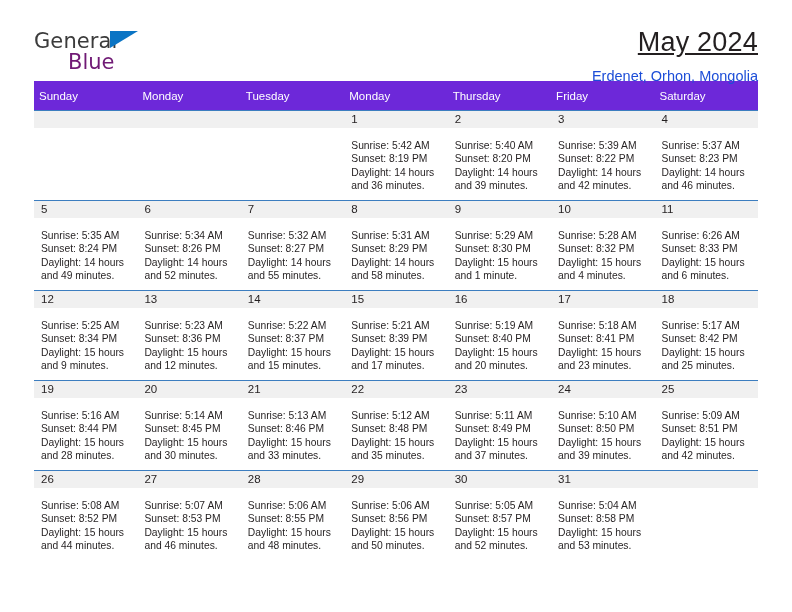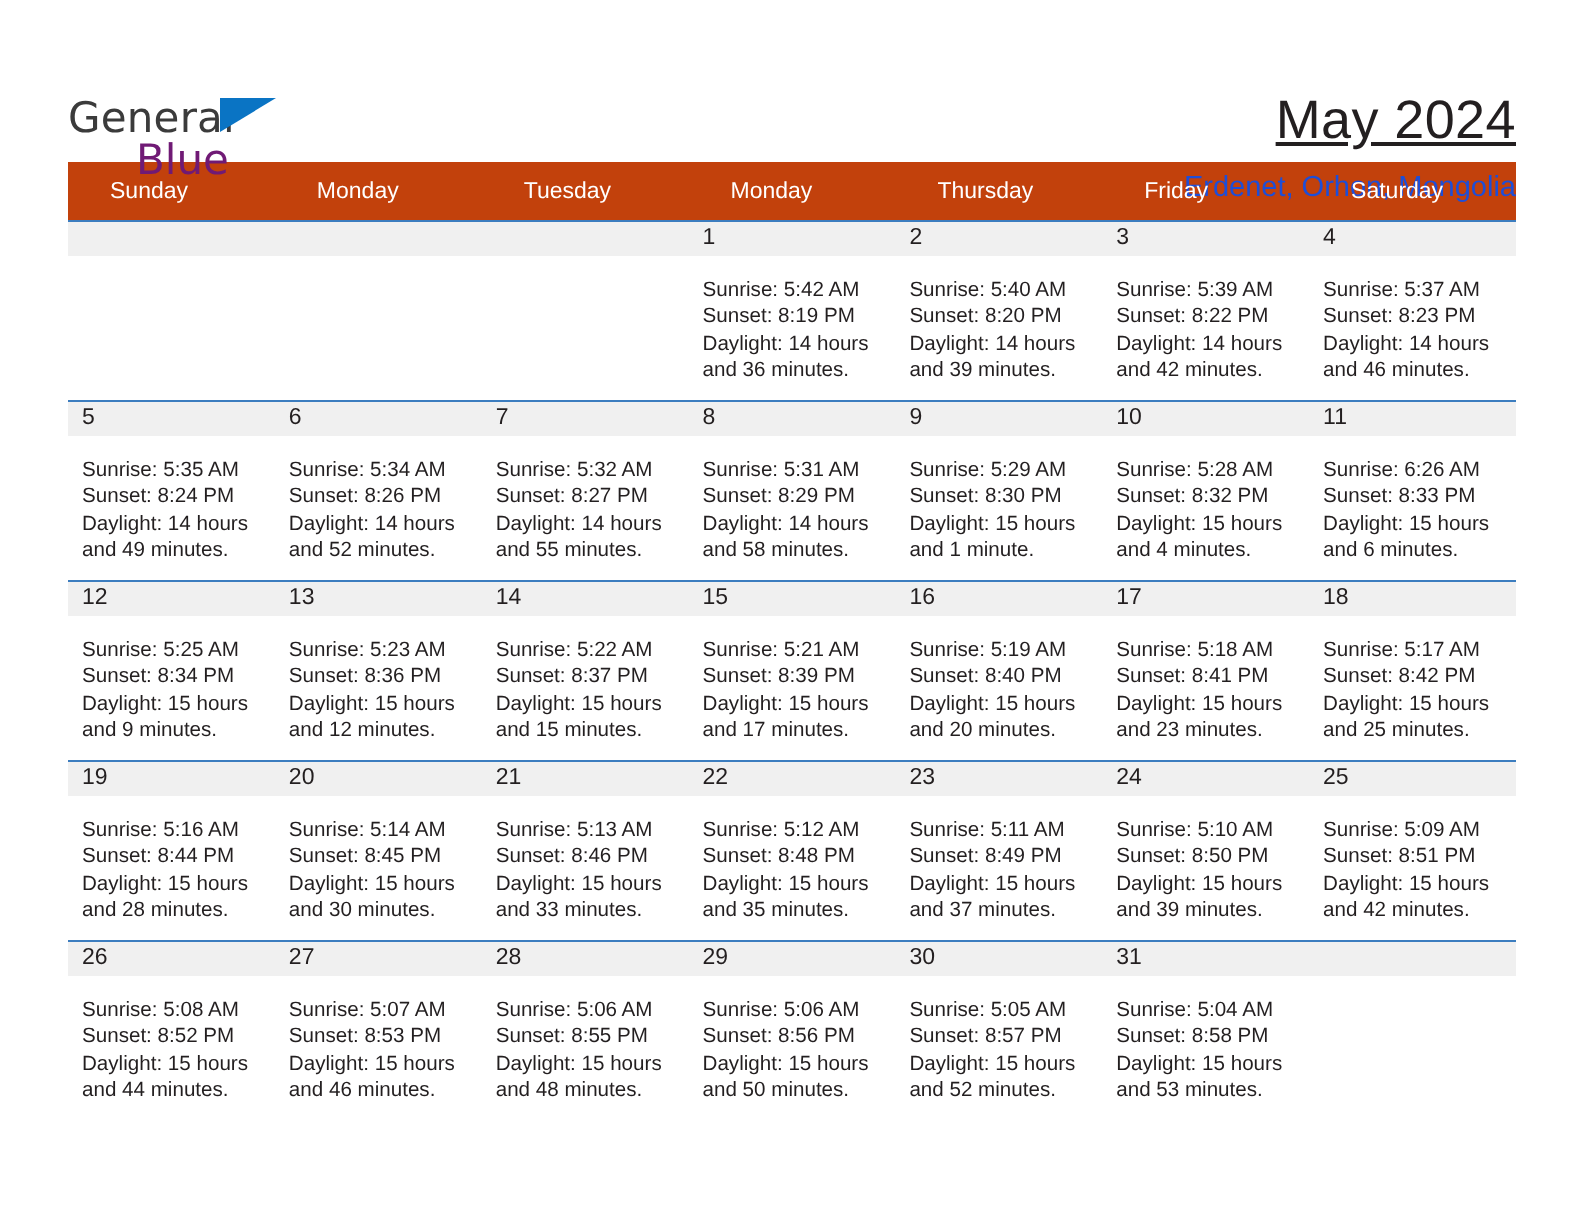--- a/index.html
+++ b/index.html
@@ -21,21 +21,21 @@
     height: 612px;
     box-sizing: border-box;
     padding: 0 34px;
   }
 
   
   .header {
     display: flex;
     align-items: flex-start;
     justify-content: space-between;
-    padding-top: 44px;
+    padding-top: 26px;
     height: 74px;
     box-sizing: border-box;
   }
   .brand {
     position: relative;
     width: 130px;
     padding-top: 4px;
   }
   .brand-general {
     font-size: 21px;
@@ -80,26 +80,26 @@
   }
 
   
   .calendar {
     width: 724px;
     border-collapse: collapse;
     table-layout: fixed;
     margin-top: 7px;
   }
   .calendar th {
-    background: #c2410c;
+    background: #6d28d9;
     color: #ffffff;
     font-weight: normal;
     font-size: 11.5px;
     text-align: left;
-    padding: 5px 0 5px 21px;
+    padding: 5px 0 5px 5px;
     height: 19px;
     line-height: 14px;
   }
   .week-row > td {
     padding: 0;
     vertical-align: top;
     border-top: 1.4px solid #3c7dbf;
   }
   .cell {
     height: 89px;

